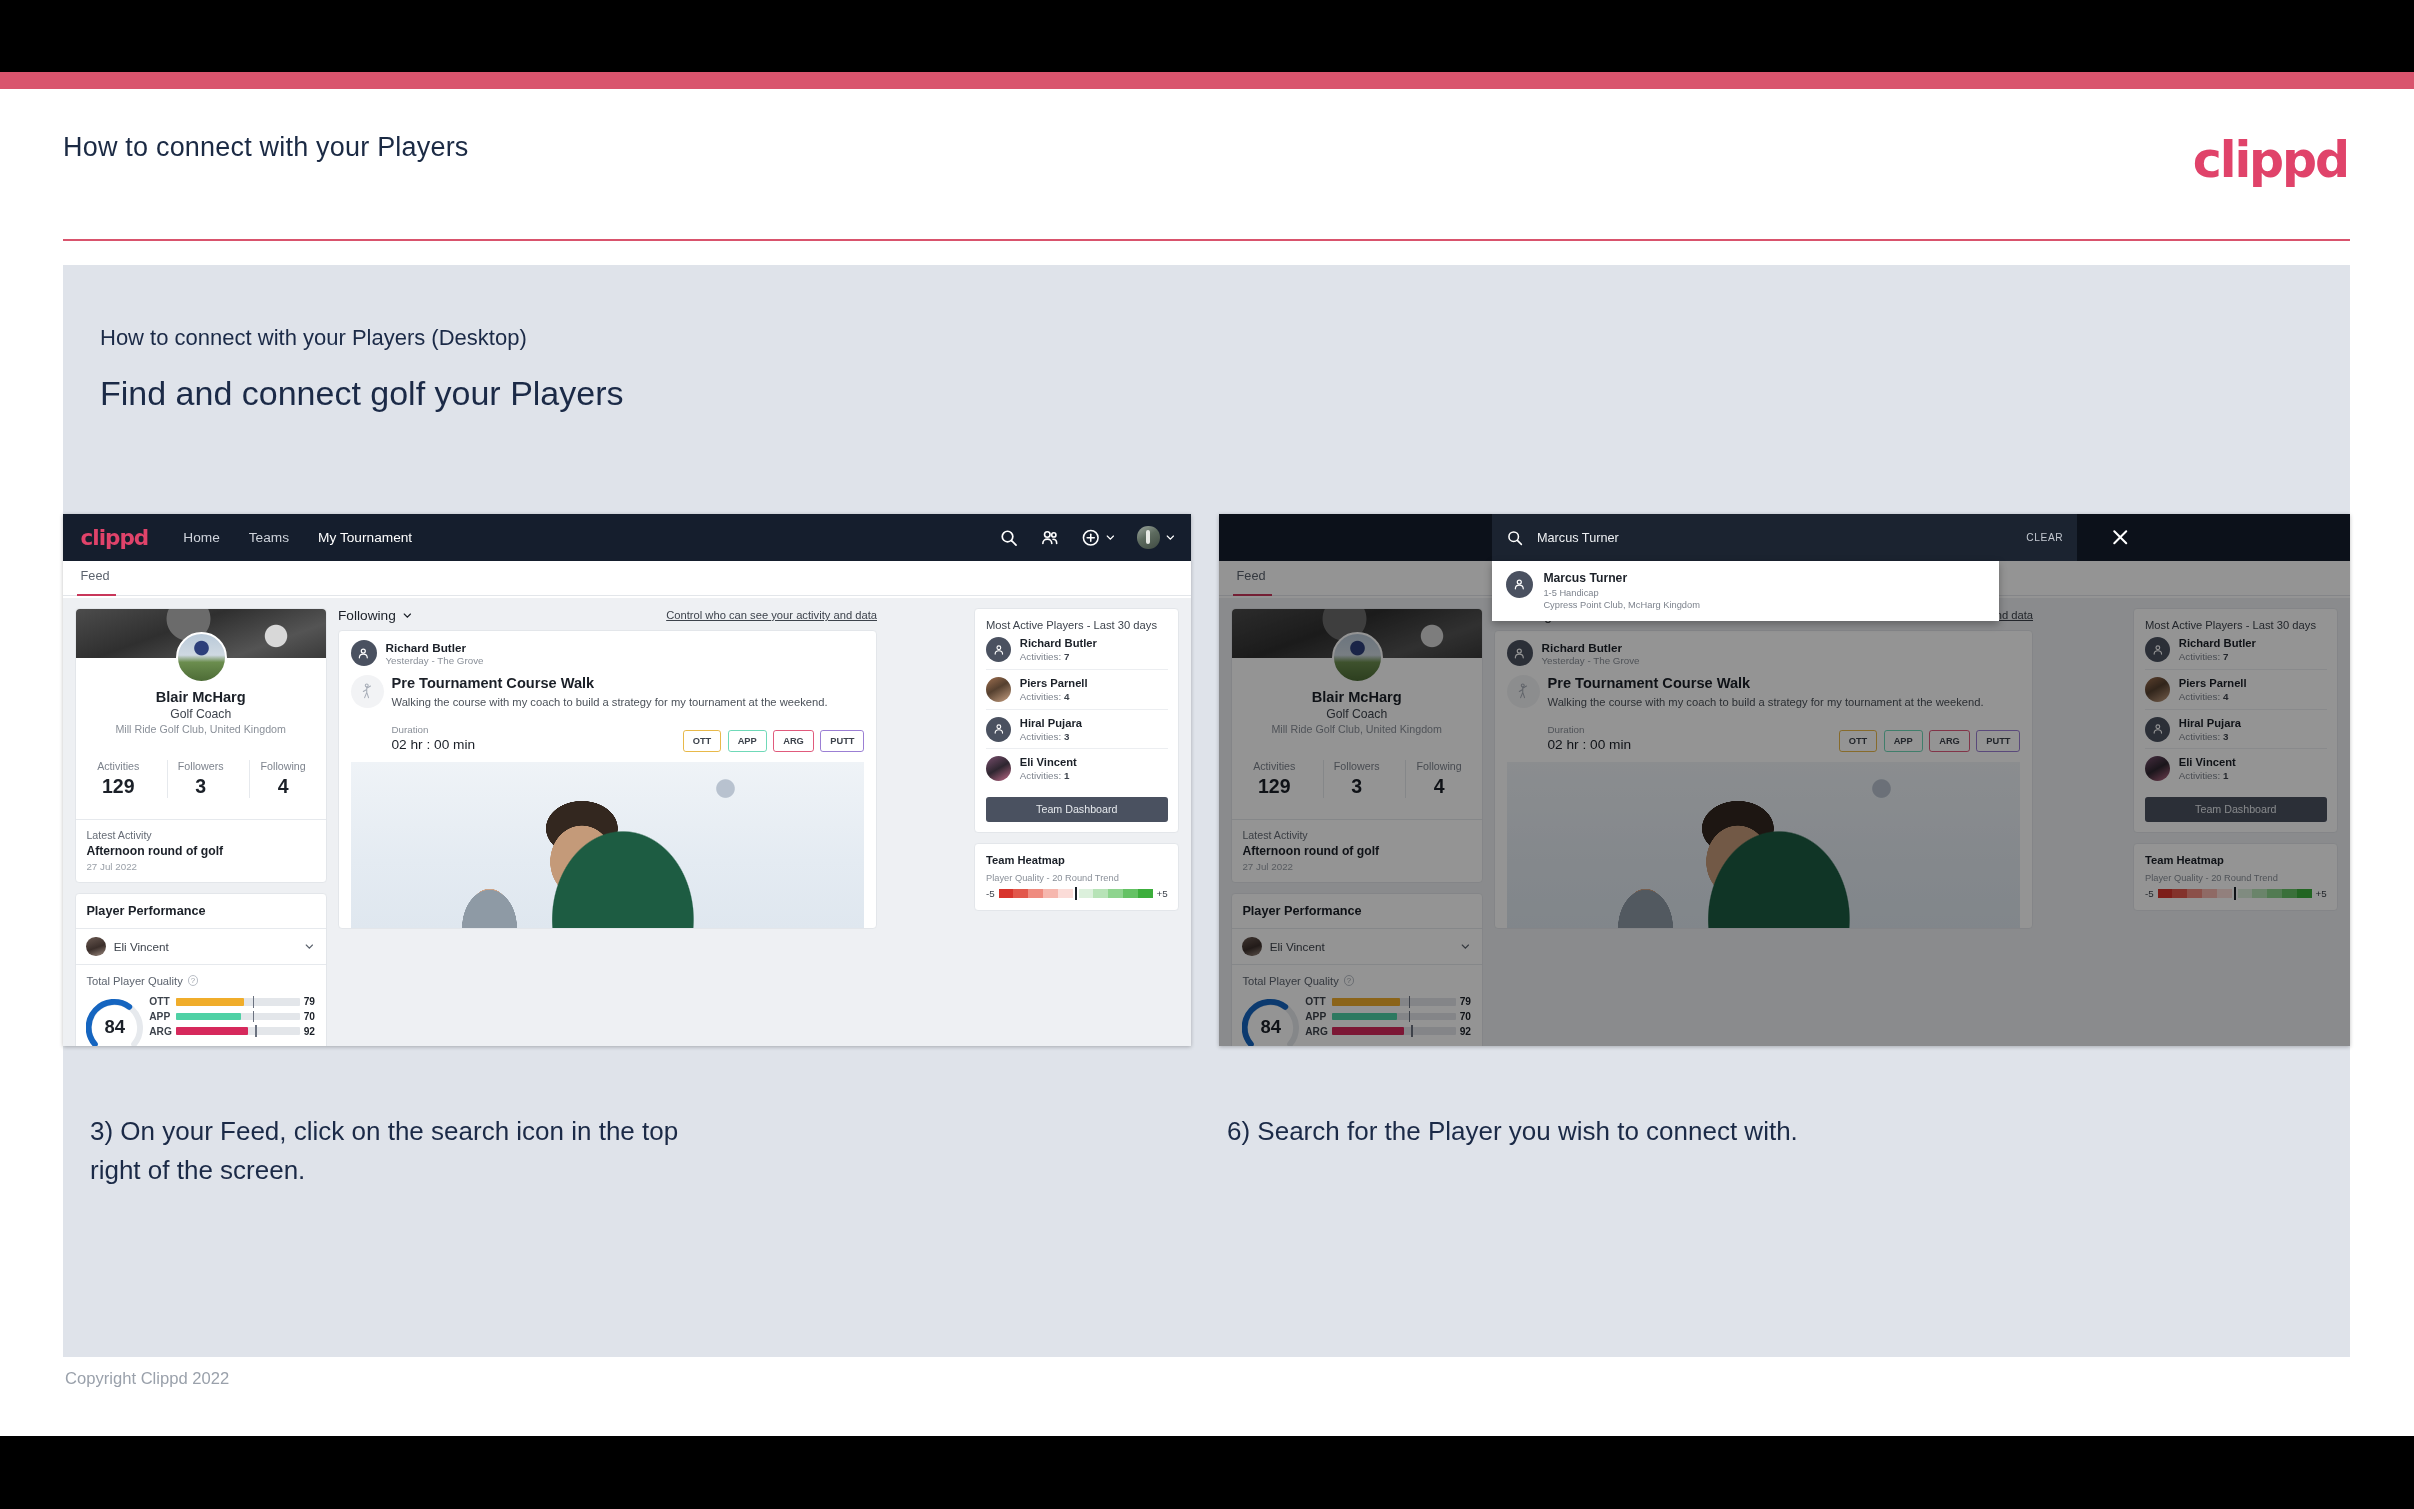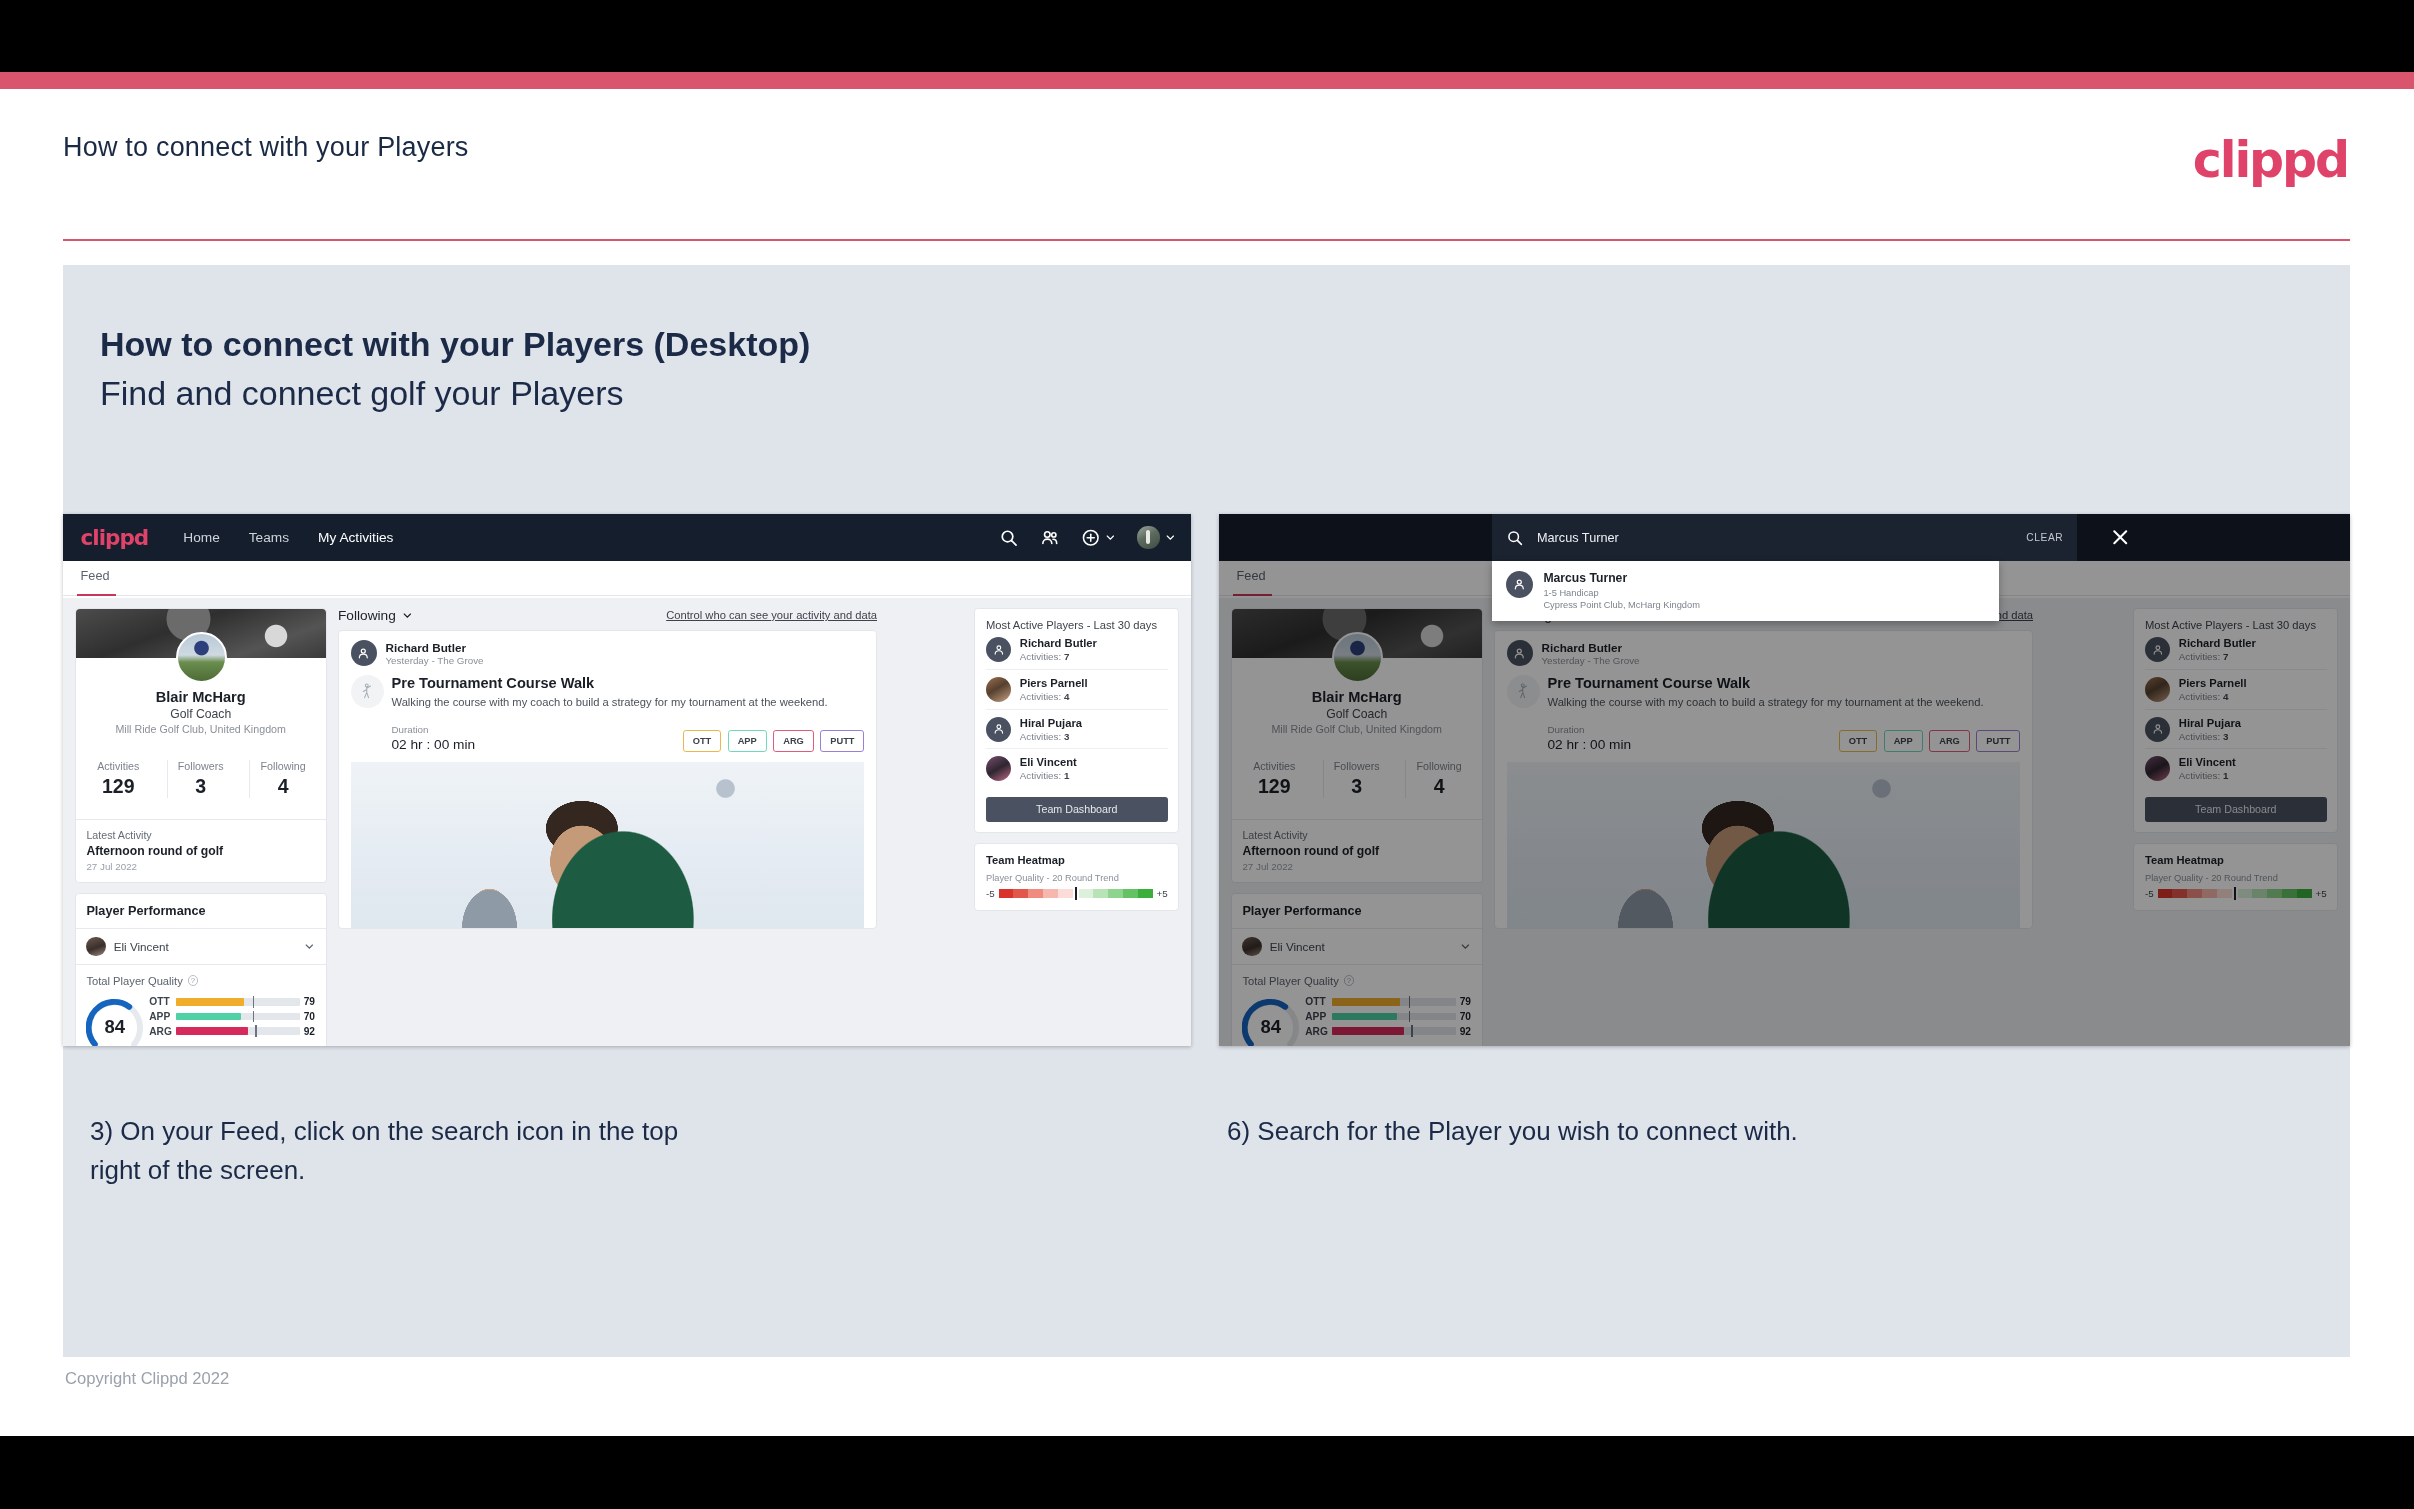--- a/index.html
+++ b/index.html
@@ -28,21 +28,21 @@
     position:absolute; left:63px; top:239px; width:2287px; height:2px; background:#d9546d;
   }
 
   
   .panel {
     position:absolute; left:63px; top:265px; width:2287px; height:1092px;
     background:#dfe3ea;
   }
   .panel-title {
     position:absolute; left:37px; top:60px;
-    font-size:34px; font-weight:700; color:#1b2a47;
+    font-size:22px; font-weight:400; color:#1b2a47;
   }
   .panel-sub {
     position:absolute; left:37px; top:109px;
     font-size:34px; font-weight:400; color:#1b2a47;
   }
 
   .caption {
     position:absolute; font-size:26px; line-height:39px; color:#1b2a47; font-weight:400;
   }
   .caption-1 { left:90px; top:1112px; width:624px; }
@@ -298,21 +298,21 @@
 <div class="caption caption-2">6) Search for the Player you wish to connect with.</div>
 <div class="copyright">Copyright Clippd 2022</div>
 
 <div class="shot shot-1">
 
   <div class="app-nav">
     <div class="app-logo">clippd</div>
     <div class="app-links">
       <div class="app-link">Home</div>
       <div class="app-link">Teams</div>
-      <div class="app-link active">My Activities</div>
+      <div class="app-link active">My Tournament</div>
     </div>
     <div class="app-nav-right">
       <span class="nav-ico">
         <svg viewBox="0 0 24 24" fill="none" stroke="currentColor" stroke-width="2.1" stroke-linecap="round">
             <circle cx="10.5" cy="10.5" r="6.5"></circle>
             <line x1="15.5" y1="15.5" x2="21" y2="21"></line>
           </svg>
       </span>
       <span class="nav-ico">
         <svg viewBox="0 0 24 24" fill="none" stroke="currentColor" stroke-width="2" stroke-linecap="round">

